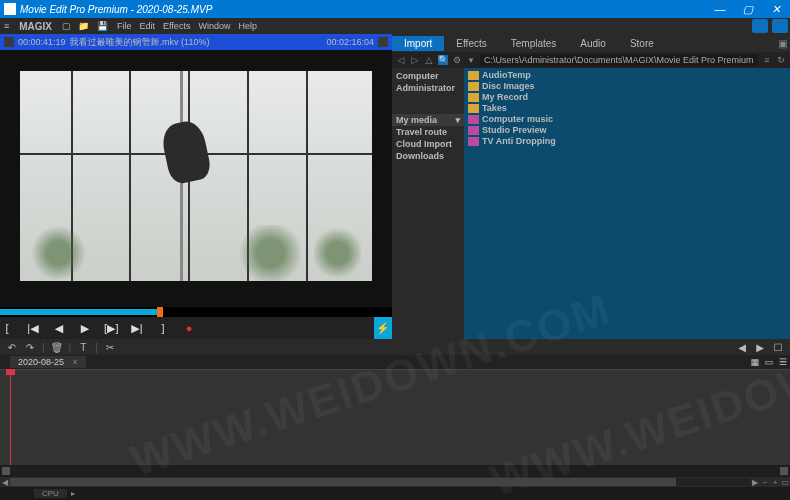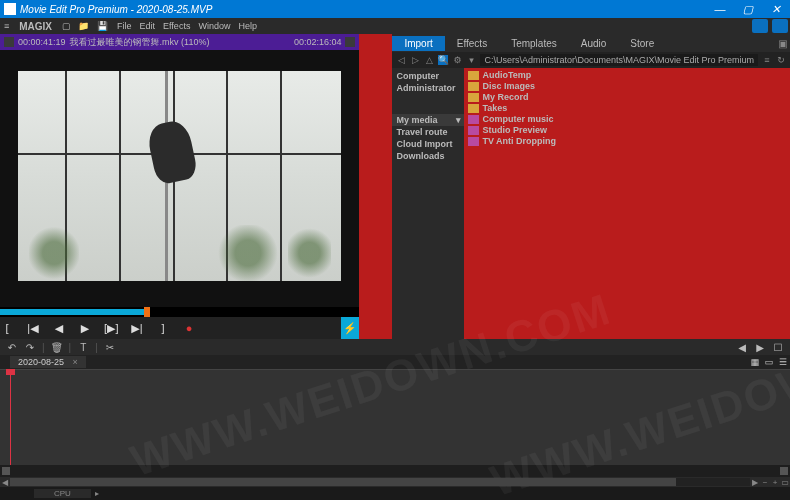--- a/index.html
+++ b/index.html
@@ -12,41 +12,41 @@
 
 .menubar { height: 16px; background: #2a2a2a; display: flex; align-items: center; font-size: 9px; color: #bbb; }
 .brand { padding: 0 6px; font-weight: bold; font-size: 10px; }
 .menubar .mi { padding: 0 4px; font-size: 9px; }
 .menubar .spacer { flex: 1; }
 .menubar .acticon { width: 16px; height: 14px; background: #0a70c0; margin: 0 2px; border-radius: 2px; }
 
 .maingrid { display: flex; height: 305px; }
 
 .leftpane { width: 392px; background: #1a1a1a; display: flex; flex-direction: column; }
-.topstrip { height: 16px; background: #4c1d95; display: flex; align-items: center; font-size: 9px; color: #bbb; padding: 0 4px; gap: 4px; }
+.topstrip { height: 16px; background: #1d4ed8; display: flex; align-items: center; font-size: 9px; color: #bbb; padding: 0 4px; gap: 4px; }
 .topstrip .sq { width:10px;height:10px;background:#3a3a3a; }
 .preview { flex: 1; position: relative; background: #111; }
 .preview-img { position: absolute; inset: 0; }
 .window-bg { position: absolute; top: 8%; left: 5%; right: 5%; bottom: 10%; background: linear-gradient(180deg,#e8ebe8 0%,#d8dcd8 50%,#cbcfca 100%); }
 .mullion-v { position:absolute; top:8%; bottom:10%; width:2px; background:#333; }
 .mullion-h { position:absolute; left:5%; right:5%; height:2px; background:#333; }
 .plants { position:absolute; bottom:10%; height:22%; background:radial-gradient(circle,#4a6a3a 30%,transparent 70%); opacity:.6; }
 .pole { position:absolute; left:46%; top:8%; bottom:10%; width:3px; background:#888; }
 .dancer { position:absolute; left:42%; top:28%; width:42px; height:60px; background:#2b2b2b; border-radius:40% 40% 30% 30%; transform:rotate(-12deg); }
 
 .scrubber { height: 10px; background: #000; position: relative; }
 .scrub-fill { position:absolute; left:0; top:2px; height:6px; width:40%; background:#0aa8d8; }
 .scrub-dot { position:absolute; top:0; height:10px; width:6px; background:#f07014; left:40%; }
 
 .transport { height: 22px; background: #222; display:flex; align-items:center; justify-content:center; gap: 12px; }
 .tp { width:14px; text-align:center; font-size:11px; color:#ddd; }
 .tp.rec { color:#d33; }
 .tp.end { margin-left: auto; width: 18px; background: #0aa8d8; height: 22px; line-height:22px; }
 
-.rightpane { flex: 1; background: #b91c1c; display:flex; flex-direction:column;padding-left:33px; }
+.rightpane { flex: 1; background: #0c4a6e; display:flex; flex-direction:column; }
 .tabs { height: 18px; background: #2a2a2a; display:flex; align-items:center; font-size:10px; }
 .tab { padding: 2px 12px; color:#bbb; }
 .tab.active { background:#0a70c0; color:#fff; }
 .tabs .endbox { margin-left:auto; width:14px; text-align:center; color:#888; }
 
 .pathbar { height: 16px; background: #222; display:flex; align-items:center; gap:4px; padding:0 4px; font-size:9px; color:#aaa; }
 .pathbar .pbicon { width:10px; height:10px; color:#888; display:inline-block; text-align:center; }
 .pathbar .pbblue { background:#0a70c0; }
 .pathbar .pbtxt { flex:1; background:#1a1a1a; padding:1px 4px; white-space:nowrap; overflow:hidden; text-overflow:ellipsis; }
 
@@ -76,21 +76,21 @@
 .timebar { height: 12px; background: #1e1e1e; display:flex; }
 .timebar .handle { width:8px; height:8px; background:#555; margin:2px; }
 .timebar .sp { flex:1; }
 
 .hscroll { height: 10px; background: #2a2a2a; display:flex; align-items:center; }
 .hscroll .cap { width:10px; text-align:center; color:#888; font-size:8px; }
 .hscroll .track { flex:1; background:#222; height:8px; position:relative; }
 .hscroll .thumb { position:absolute; left:0; width:90%; height:8px; background:#444; }
 
 .status { height: 13px; background: #1a1a1a; display:flex; align-items:center; font-size:8px; color:#888; padding-left:34px; gap:4px; }
-.statlabel { background:#2a2a2a; padding:0 20px; }
+.statlabel { background:#2a2a2a; padding:0 8px; }
 
 .wm { position:absolute; color:rgba(255,255,255,0.05); font-size:44px; font-weight:bold; transform:rotate(-18deg); pointer-events:none; letter-spacing:2px; }
 </style>
 </head>
 <body>
 
 <div class="titlebar">
   <span class="titlebar-icon"></span>
   <span>Movie Edit Pro Premium - 2020-08-25.MVP</span>
   <span class="titlebar-spacer"></span>

